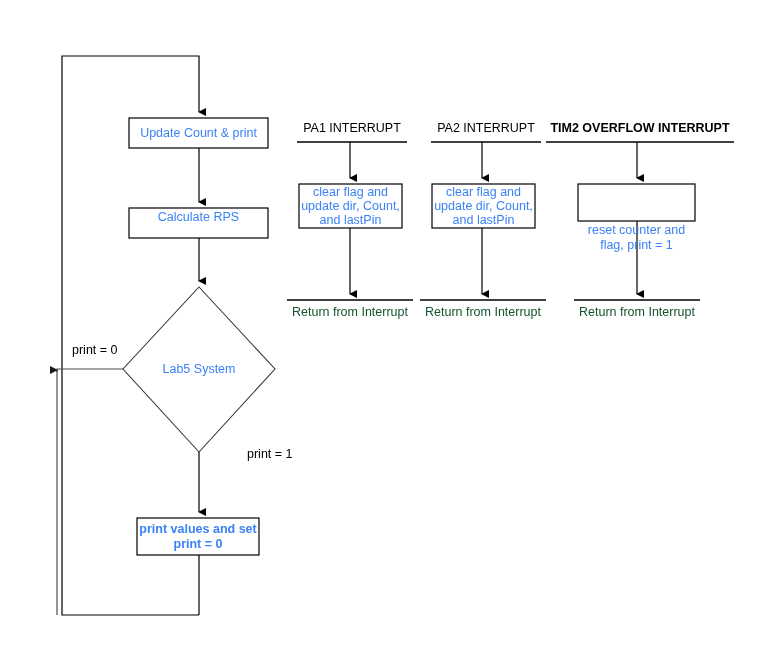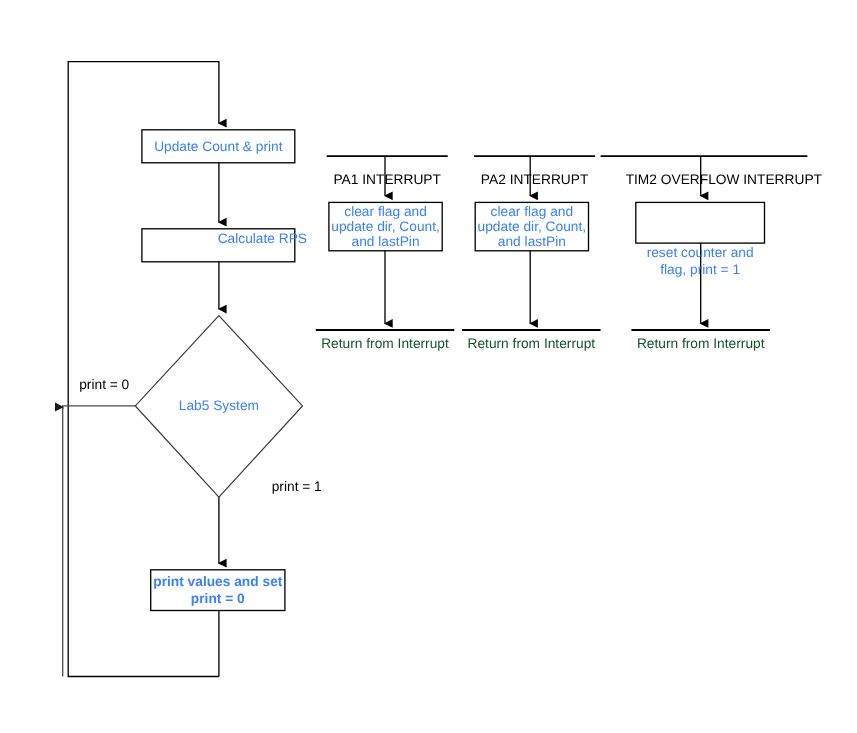--- a/index.html
+++ b/index.html
@@ -44,21 +44,20 @@
     color: #000000;
     white-space: nowrap;
   }
   .col-title {
     position: absolute;
     font-size: 12.5px;
     line-height: 14px;
     color: #000000;
     white-space: nowrap;
     text-align: center;
-    margin-top: 35px;
   }
   .terminal-label {
     position: absolute;
     font-size: 12.5px;
     line-height: 14px;
     color: #14532d;
     white-space: nowrap;
     text-align: center;
   }
 </style>
@@ -138,47 +137,47 @@
       <line x1="546" y1="142" x2="734" y2="142" stroke="#000000" stroke-width="1.6"></line>
       <line x1="637" y1="142" x2="637" y2="178" stroke="#000000" stroke-width="1.2" marker-end="url(#arrow-down)"></line>
       <rect x="578" y="184" width="117" height="37" fill="#ffffff" stroke="#000000" stroke-width="1.2"></rect>
       <line x1="637" y1="221" x2="637" y2="294" stroke="#000000" stroke-width="1.2" marker-end="url(#arrow-down)"></line>
       <line x1="574" y1="300" x2="700" y2="300" stroke="#000000" stroke-width="1.6"></line>
     </g>
   </svg>
 
   <div class="node-label" style="left:129px; top:118px; width:139px; height:30px;">Update Count &amp; print</div>
 
-  <div class="node-label" style="left:129px; top:208px; width:139px; height:18px;padding-left:40px;">Calculate RPS</div>
+  <div class="node-label" style="left:129px; top:208px; width:139px; height:18px;">Calculate RPS</div>
 
   <div class="node-label" style="left:139px; top:355px; width:120px; height:28px;">Lab5 System</div>
 
   <div class="node-label" style="left:137px; top:518px; width:122px; height:37px;font-weight:bold;">print values and set
 print = 0</div>
 
   <div class="edge-label" style="left:72px; top:343px;">print = 0</div>
 
-  <div class="edge-label" style="left:203px; top:435px;padding-left:44px;">print = 1</div>
+  <div class="edge-label" style="left:203px; top:447px;padding-left:44px;">print = 1</div>
 
   <div class="col-title" style="left:297px; top:121px; width:110px;">PA1 INTERRUPT</div>
 
   <div class="node-label" style="left:299px; top:184px; width:103px; height:44px; line-height:14px;">clear flag and
 update dir, Count,
 and lastPin</div>
 
   <div class="terminal-label" style="left:287px; top:305px; width:126px;">Return from Interrupt</div>
 
   <div class="col-title" style="left:431px; top:121px; width:110px;">PA2 INTERRUPT</div>
 
   <div class="node-label" style="left:432px; top:184px; width:103px; height:44px; line-height:14px;">clear flag and
 update dir, Count,
 and lastPin</div>
 
   <div class="terminal-label" style="left:420px; top:305px; width:126px;">Return from Interrupt</div>
 
-  <div class="col-title" style="left:564px; top:121px; width:188px;">TIM2 OVERFLOW INTERRUPT</div>
+  <div class="col-title" style="left:546px; top:121px; width:188px;font-weight:bold;">TIM2 OVERFLOW INTERRUPT</div>
 
   <div class="node-label" style="left:578px; top:184px; width:117px; height:37px; line-height:15px;margin-top:35px;">reset counter and
 flag, print = 1</div>
 
   <div class="terminal-label" style="left:574px; top:305px; width:126px;">Return from Interrupt</div>
 
 </div>
 
 </body></html>

